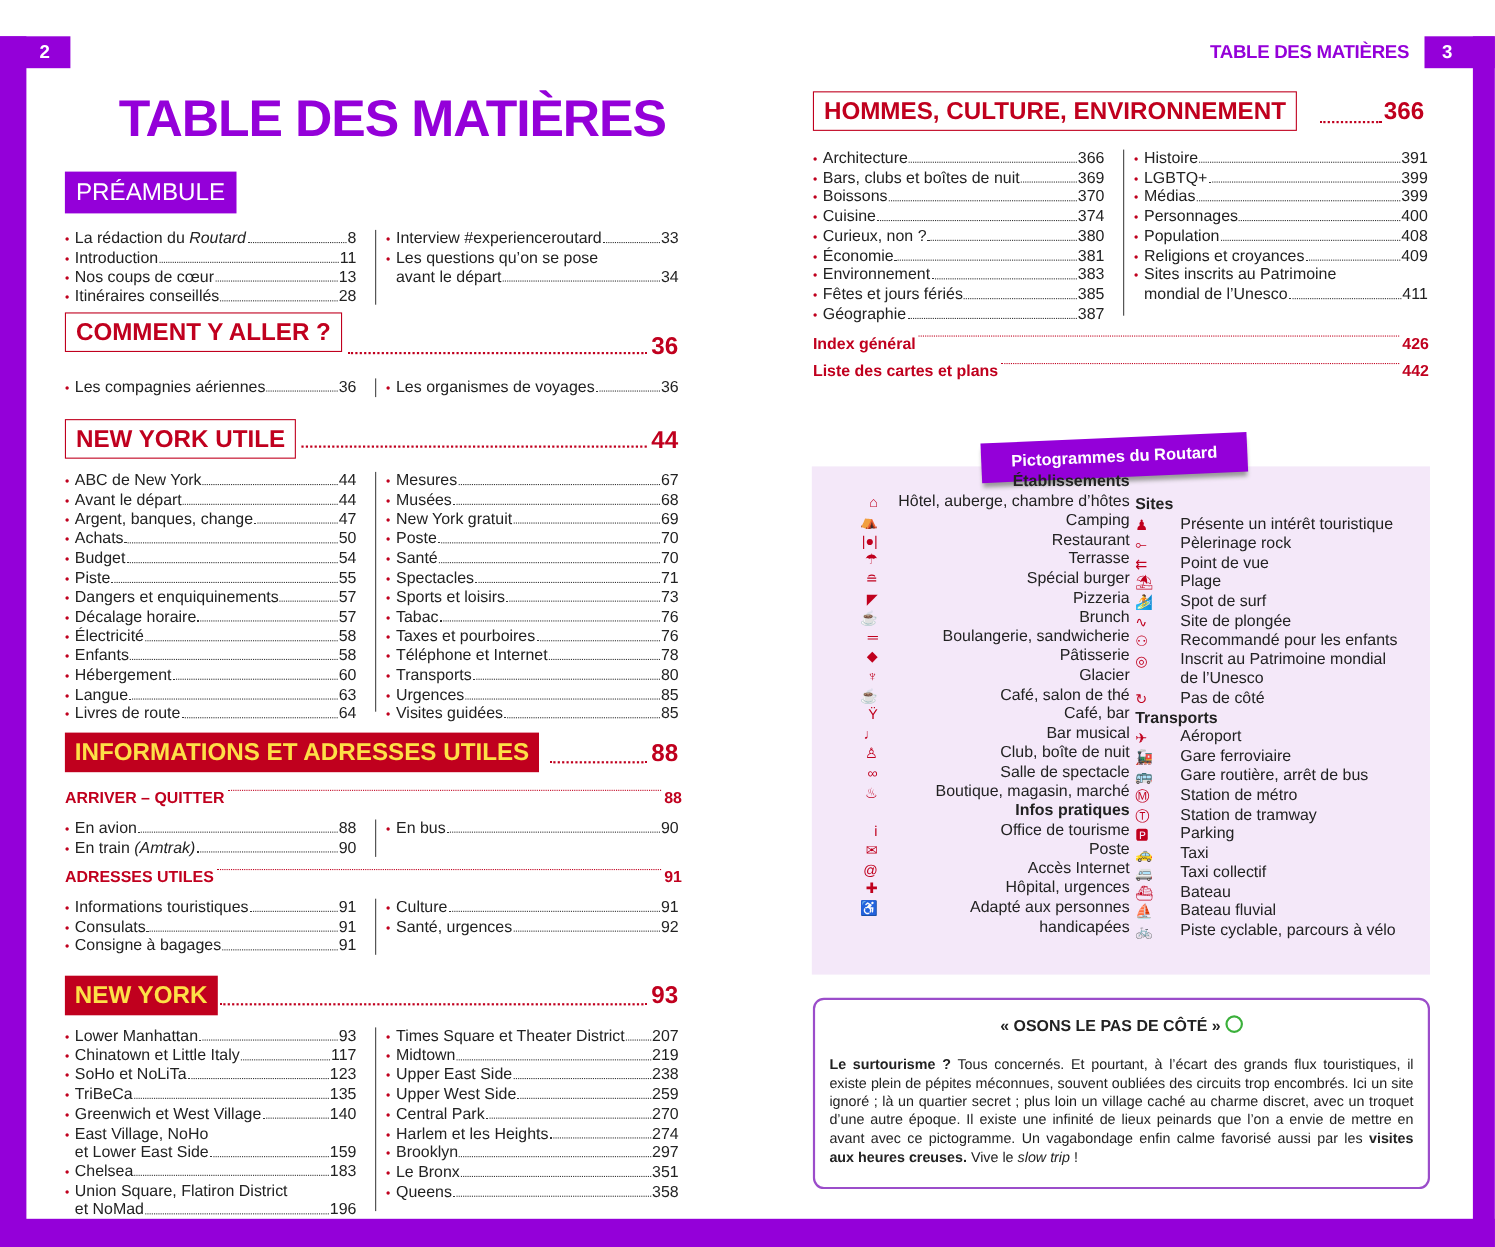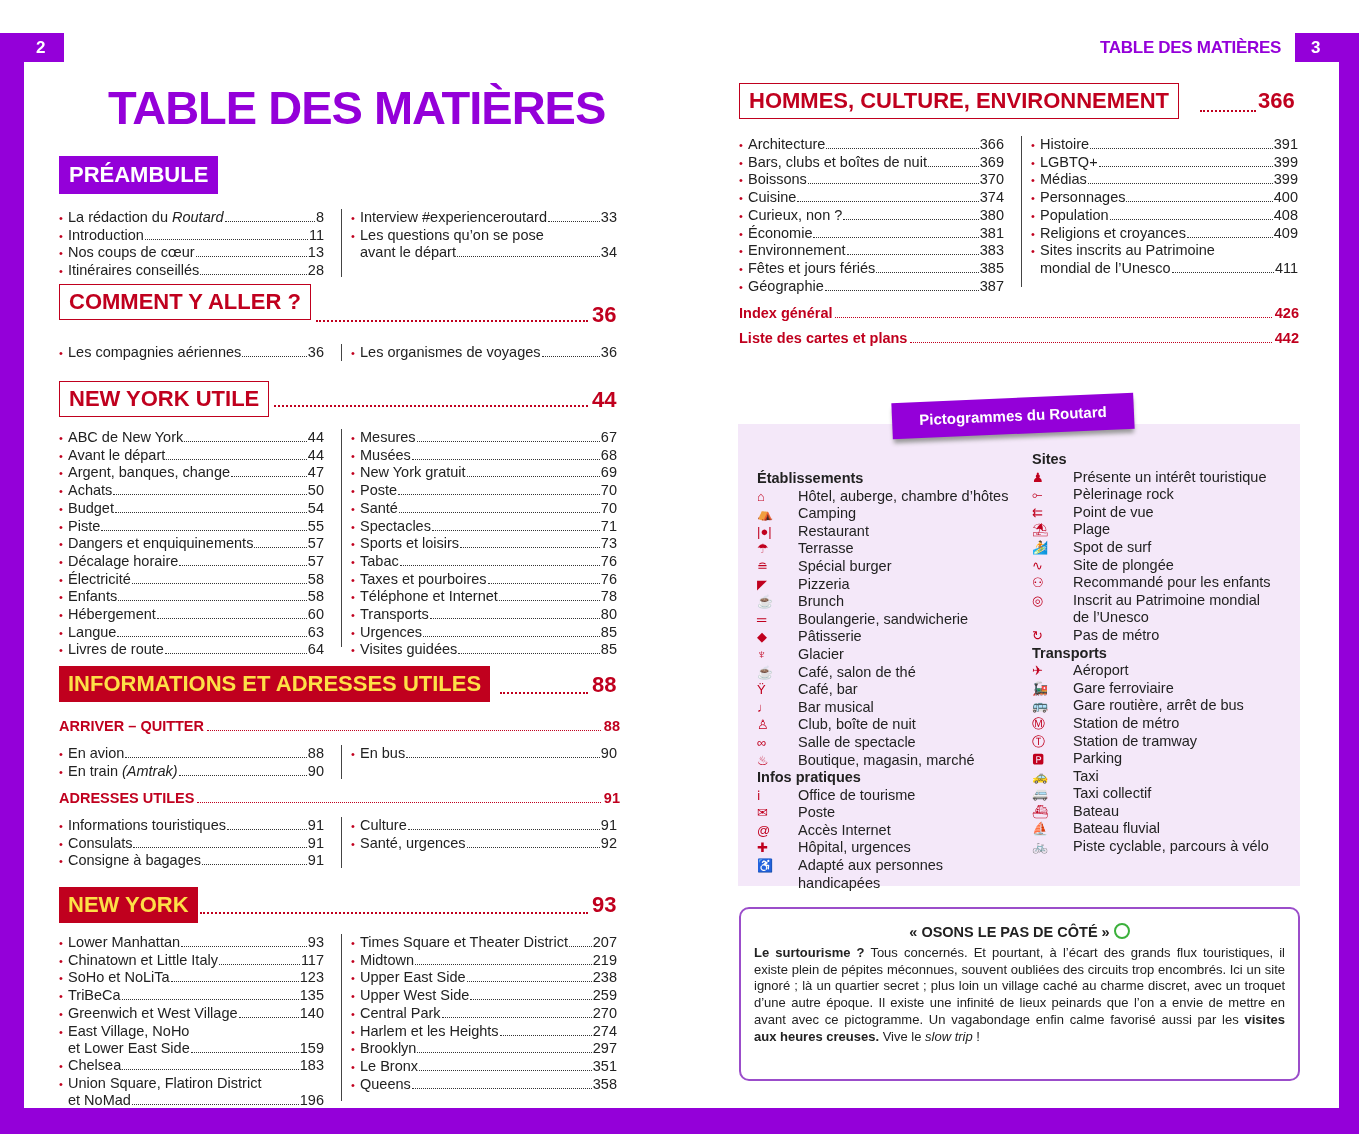--- a/index.html
+++ b/index.html
@@ -8,49 +8,49 @@
 
   .frame-left { position: absolute; left: 0; top: 33px; width: 24px; height: 1101px; background: #9400d9; }
   .frame-right { position: absolute; right: 0; top: 33px; width: 20px; height: 1101px; background: #9400d9; }
   .frame-bottom { position: absolute; left: 0; top: 1108px; width: 1359px; height: 26px; background: #9400d9; }
   .pagenum-left { position: absolute; left: 0; top: 33px; width: 64px; height: 29px; background: #9400d9; color: #fff; font-weight: bold; font-size: 17px; line-height: 29px; padding-left: 36px; }
   .pagenum-right { position: absolute; right: 0; top: 33px; width: 64px; height: 29px; background: #9400d9; color: #fff; font-weight: bold; font-size: 17px; line-height: 29px; padding-left: 16px; }
   .running-head { position: absolute; right: 78px; top: 38px; color: #9400d9; font-weight: bold; font-size: 17px; letter-spacing: -0.3px; }
 
   .main-title { position: absolute; left: 108px; top: 80px; color: #9400d9; font-weight: bold; font-size: 47px; letter-spacing: -1px; }
 
-  .sec-filled-purple { position: absolute; background: #9400d9; color: #fff; font-weight: bold; font-size: 22px; padding: 4px 10px; line-height: 30px; }
+  .sec-filled-purple { position: absolute; background: #9400d9; color: #fff; font-weight: normal; font-size: 22px; padding: 4px 10px; line-height: 30px; }
   .sec-outline { position: absolute; border: 1.5px solid #c0001e; color: #c0001e; font-weight: bold; font-size: 22px; padding: 2px 9px; line-height: 30px; background: #fff; }
   .sec-filled-red { position: absolute; background: #c0001e; color: #fde047; font-weight: bold; font-size: 22px; padding: 3px 9px; line-height: 30px; }
   .sec-dots { position: absolute; border-bottom: 2px dotted #c0001e; height: 0; }
   .sec-page { position: absolute; color: #c0001e; font-weight: bold; font-size: 22px; }
 
   .col { position: absolute; font-size: 14.5px; line-height: 16.7px; }
   .col.left-col { border-right: 1px solid #444; }
   .entry { display: flex; align-items: baseline; white-space: nowrap; }
   .entry .bul { color: #c0001e; font-size: 11px; width: 9px; flex: none; }
   .entry .lbl { flex: none; }
   .entry .dots { flex: 1; border-bottom: 1.5px dotted #333; margin: 0 1px 3px 1px; min-width: 4px; }
   .entry .pg { flex: none; }
   .entry.cont { padding-left: 9px; }
   .entry i { font-style: italic; }
 
-  .sub-head { position: absolute; display: flex; align-items: flex-end; color: #c0001e; font-weight: bold; font-size: 14.5px; }
+  .sub-head { position: absolute; display: flex; align-items: flex-start; color: #c0001e; font-weight: bold; font-size: 14.5px; }
   .sub-head .dots { flex: 1; border-bottom: 1.5px dotted #c0001e; margin: 0 3px 3px 3px; }
 
   .picto-box { position: absolute; left: 738px; top: 424px; width: 562px; height: 462px; background: #f4e8f9; }
   .picto-tab { position: absolute; left: 892px; top: 398px; width: 242px; height: 36px; background: #9400d9; color: #fff; font-weight: bold; font-size: 15px; text-align: center; line-height: 36px; transform: rotate(-2.5deg); box-shadow: 0 5px 4px -1px #999; }
   .picto-col { position: absolute; font-size: 14.5px; line-height: 17.6px; }
   .picto-head { font-weight: bold; color: #222; }
   .picto-item { display: flex; }
   .picto-item .ic { width: 41px; flex: none; color: #c0001e; font-size: 13px; }
   .picto-item .tx { flex: 1; }
 
   .osons-box { position: absolute; left: 739px; top: 907px; width: 561px; height: 174px; border: 2px solid #9b4dca; border-radius: 10px; padding: 14px 13px 0 13px; font-size: 13px; line-height: 16.8px; }
-  .osons-title { text-align: center; font-weight: bold; font-size: 14.5px; margin-bottom: 4px; }
+  .osons-title { text-align: center; font-weight: bold; font-size: 14.5px; margin-bottom: 18px; }
   .osons-title .green { display: inline-block; width: 16px; height: 16px; border: 2px solid #3bb03b; border-radius: 50%; vertical-align: -2px; }
   .osons-body { text-align: justify; }
   .osons-tag { text-align: center; font-weight: bold; margin-top: 6px; }
 </style>
 </head>
 <body>
 
 <div class="frame-left"></div>
 <div class="frame-right"></div>
 <div class="frame-bottom"></div>
@@ -591,21 +591,21 @@
 </div>
 <div class="sub-head" style="left:739px;top:330px;width:560px;">
   <span>Liste des cartes et plans</span>
   <span class="dots"></span>
   <span>442</span>
 </div>
 
 <div class="picto-box"></div>
 <div class="picto-tab">Pictogrammes du Routard</div>
 
-<div class="picto-col" style="left:757px;top:470px;width:270px;">
+<div class="picto-col" style="left:757px;top:430px;width:270px;text-align:right;">
   <div class="picto-head">Établissements</div>
   <div>
       <div class="picto-item">
         <span class="ic">⌂</span>
         <span class="tx">Hôtel, auberge, chambre d’hôtes</span>
       </div>
       <div class="picto-item">
         <span class="ic">⛺</span>
         <span class="tx">Camping</span>
       </div>
@@ -728,21 +728,21 @@
       <div class="picto-item">
         <span class="ic">◎</span>
         <span class="tx">Inscrit au Patrimoine mondial</span>
       </div>
       <div class="picto-item">
         <span class="ic"></span>
         <span class="tx">de l’Unesco</span>
       </div>
       <div class="picto-item">
         <span class="ic">↻</span>
-        <span class="tx">Pas de métro</span>
+        <span class="tx">Pas de côté</span>
       </div>
     </div>
   <div class="picto-head">Transports</div>
   <div>
       <div class="picto-item">
         <span class="ic">✈</span>
         <span class="tx">Aéroport</span>
       </div>
       <div class="picto-item">
         <span class="ic">🚂</span>

